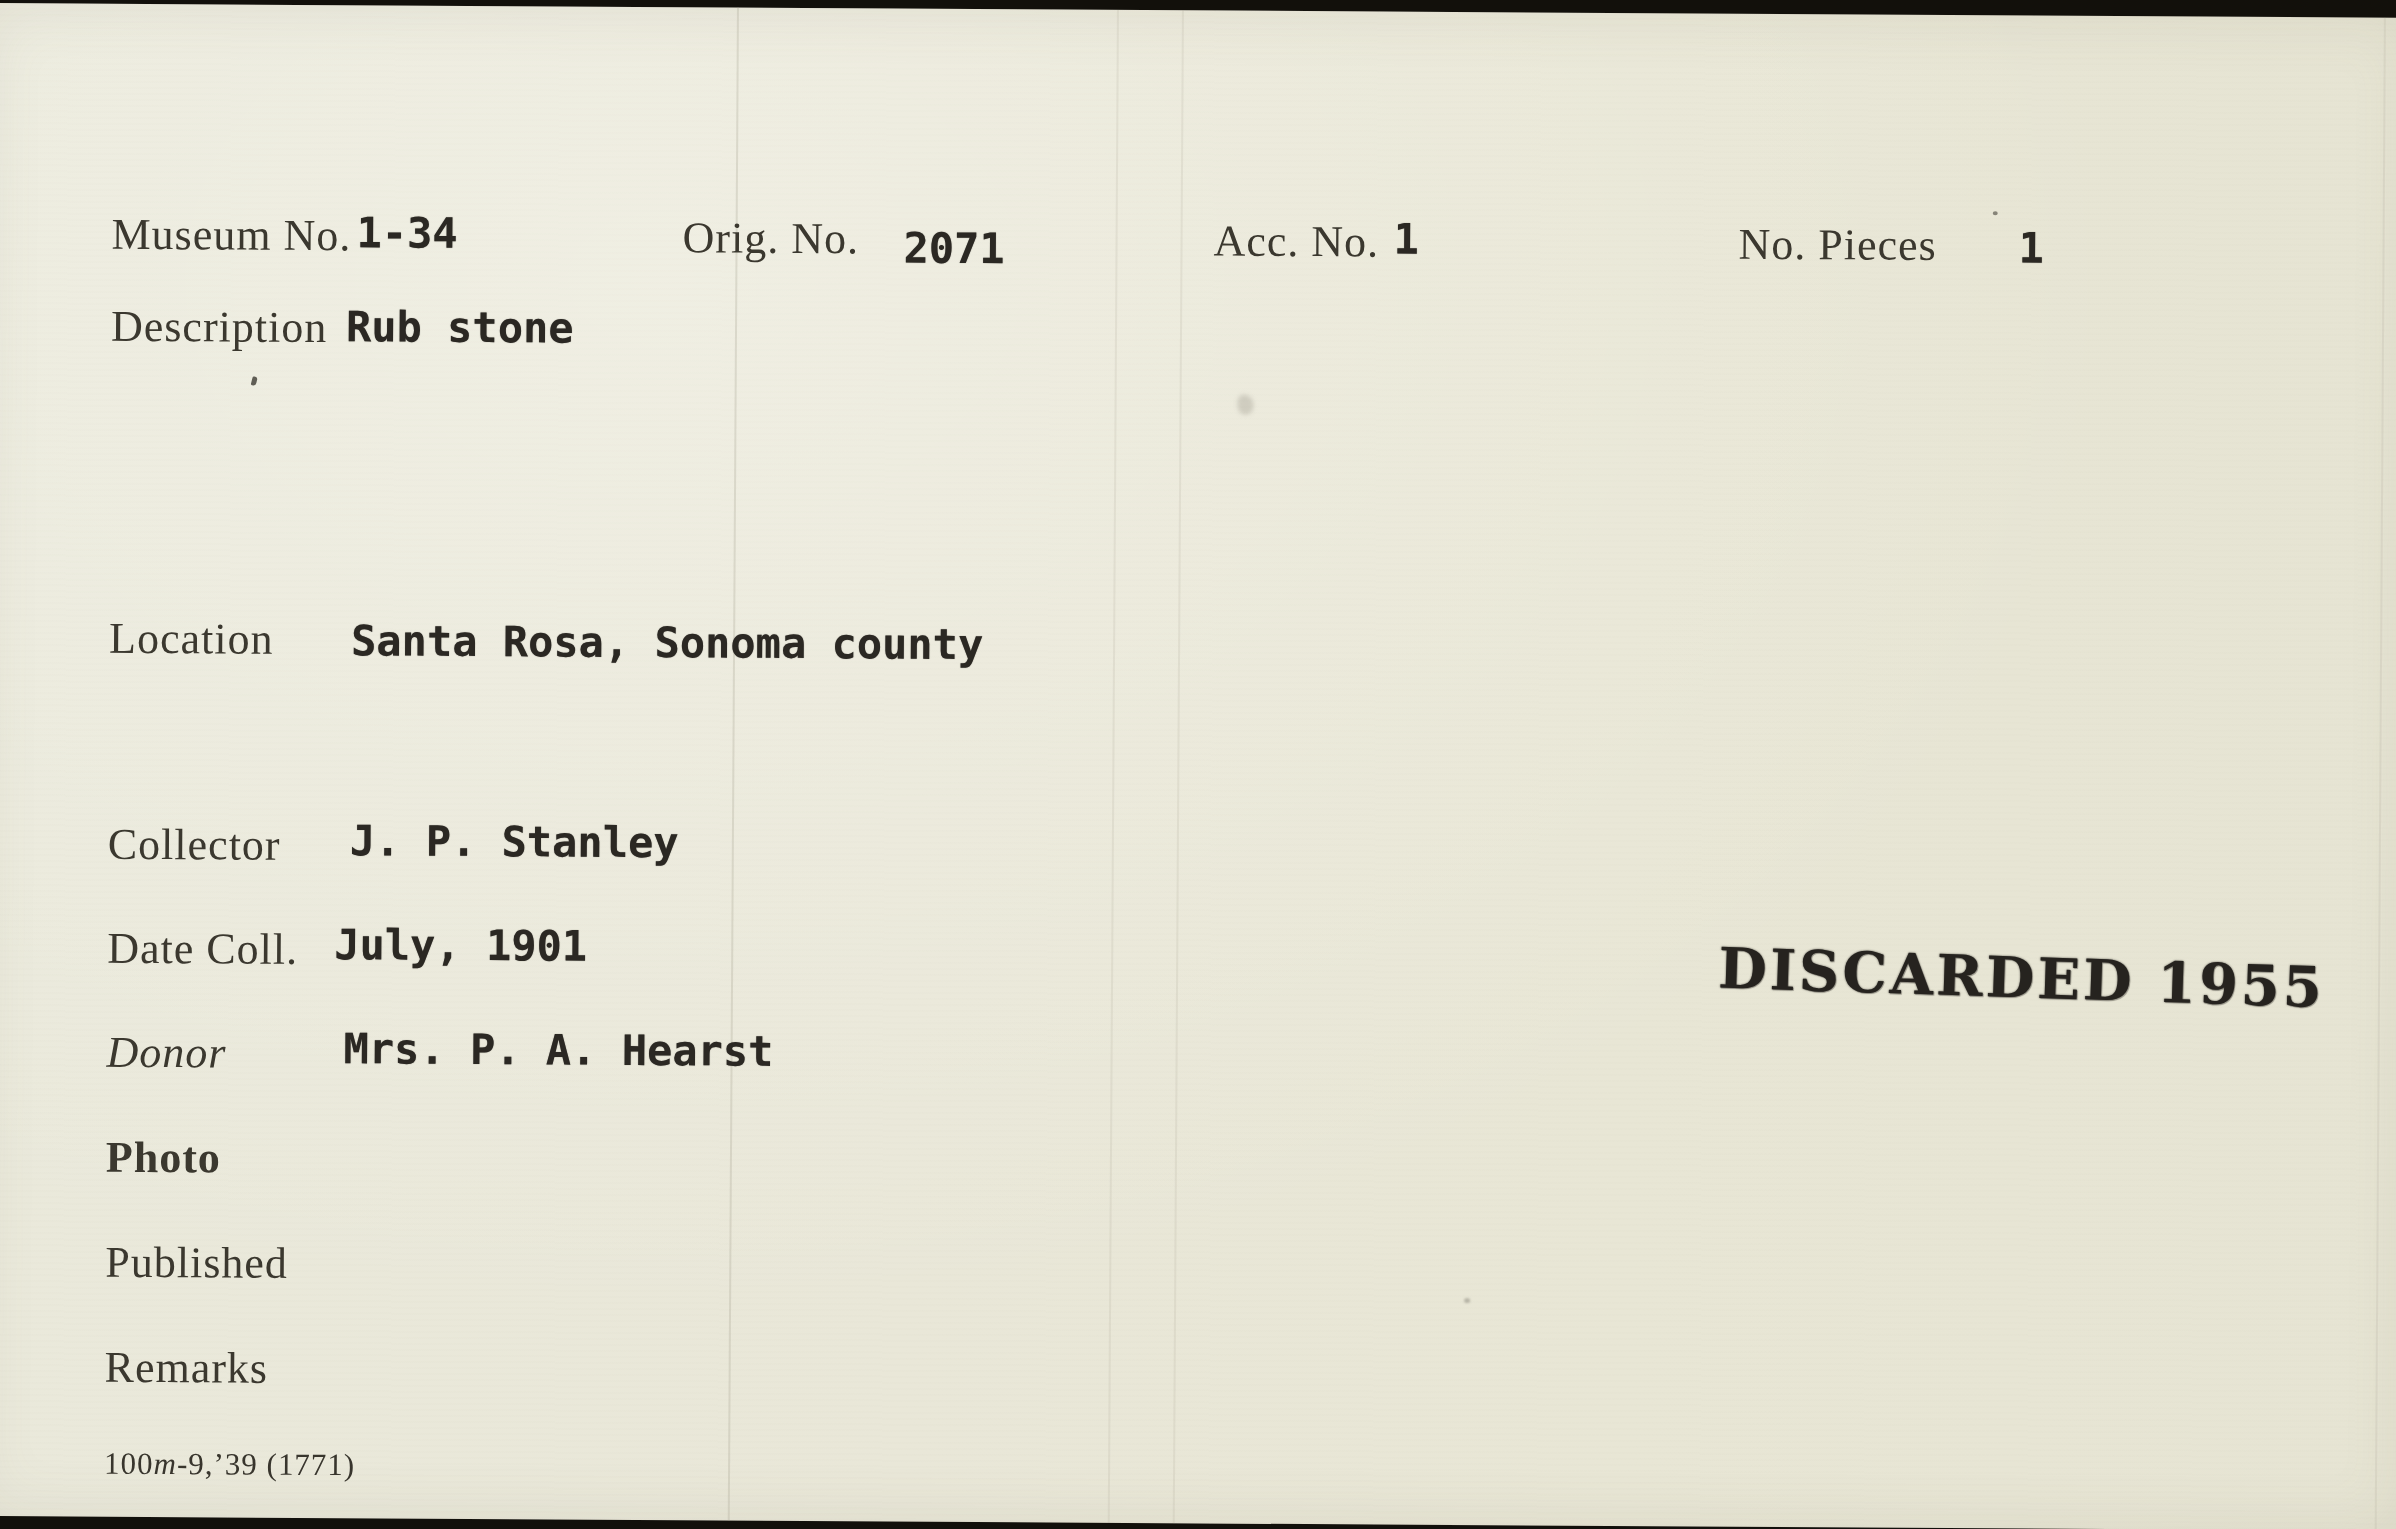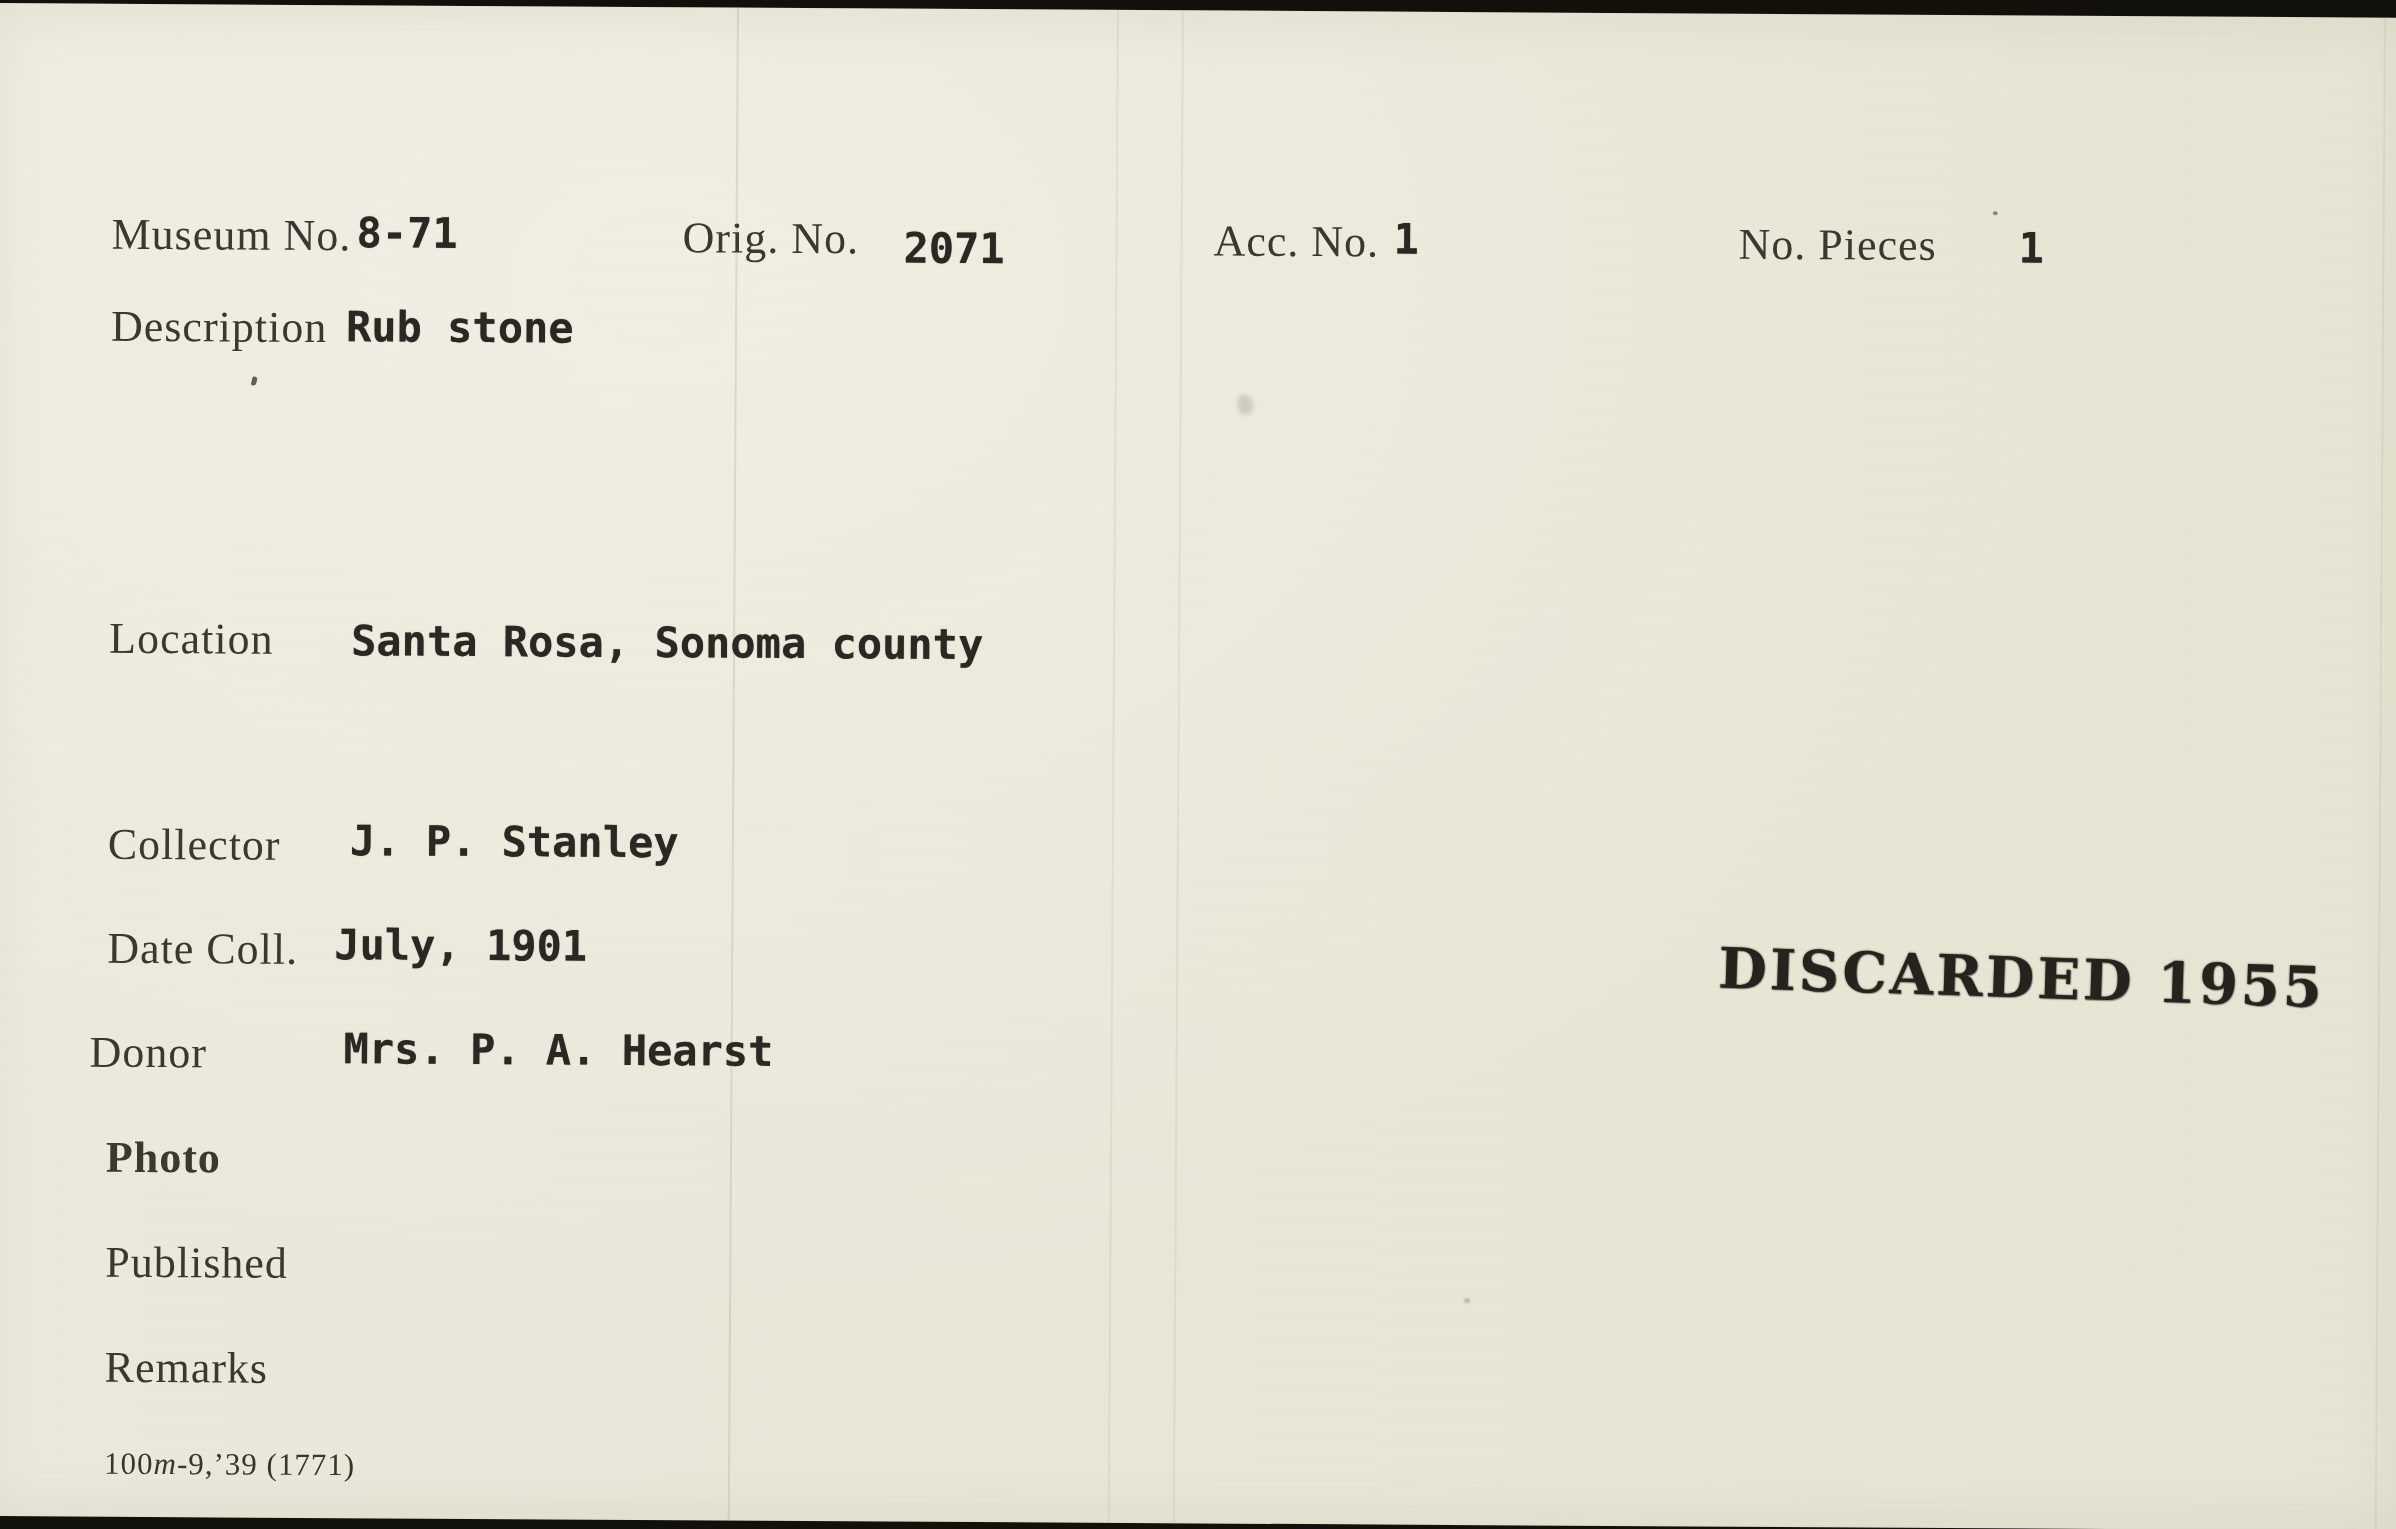--- a/index.html
+++ b/index.html
@@ -85,21 +85,21 @@
 
 <div class="scan">
   <div class="card">
 
     <div class="vline" style="left: 751px;"></div>
     <div class="vline lighter" style="left: 1131px;"></div>
     <div class="vline lighter" style="left: 1196px;"></div>
     <div class="vline lighter" style="left: 2398px;"></div>
 
     <span class="plabel" style="left: 127px;  top: 205px;">Museum No.</span>
-    <span class="tvalue" style="left: 372px;  top: 203px;">8-71</span>
+    <span class="tvalue" style="left: 372px;  top: 203px;">1-34</span>
 
     <span class="plabel" style="left: 698px;  top: 205px;">Orig. No.</span>
     <span class="tvalue" style="left: 919px;  top: 203px; margin-top: 12px;">2071</span>
 
     <span class="plabel" style="left: 1229px; top: 205px;">Acc. No.</span>
     <span class="tvalue" style="left: 1409px; top: 203px;">1</span>
 
     <span class="plabel" style="left: 1754px; top: 205px;">No. Pieces</span>
     <span class="tvalue" style="left: 2034px; top: 208px;">1</span>
 
@@ -108,21 +108,21 @@
 
     <span class="plabel" style="left: 127px; top: 609px;">Location</span>
     <span class="tvalue" style="left: 369px; top: 611px;">Santa Rosa, Sonoma county</span>
 
     <span class="plabel" style="left: 127px; top: 815px;">Collector</span>
     <span class="tvalue" style="left: 369px; top: 811px;">J. P. Stanley</span>
 
     <span class="plabel" style="left: 127px; top: 919px;">Date Coll.</span>
     <span class="tvalue" style="left: 354px; top: 915px;">July, 1901</span>
 
-    <span class="plabel" style="left: 110px; top: 1023px;">Donor</span>
+    <span class="plabel" style="left: 127px; top: 1023px; font-style: italic;">Donor</span>
     <span class="tvalue" style="left: 364px; top: 1019px;">Mrs. P. A. Hearst</span>
 
     <span class="plabel" style="left: 127px; top: 1128px; font-weight: bold;">Photo</span>
     <span class="tvalue" style="left: 369px; top: 1128px;"></span>
 
     <span class="plabel" style="left: 127px; top: 1233px;">Published</span>
     <span class="tvalue" style="left: 369px; top: 1233px;"></span>
 
     <span class="plabel" style="left: 127px; top: 1338px;">Remarks</span>
     <span class="tvalue" style="left: 369px; top: 1338px;"></span>

